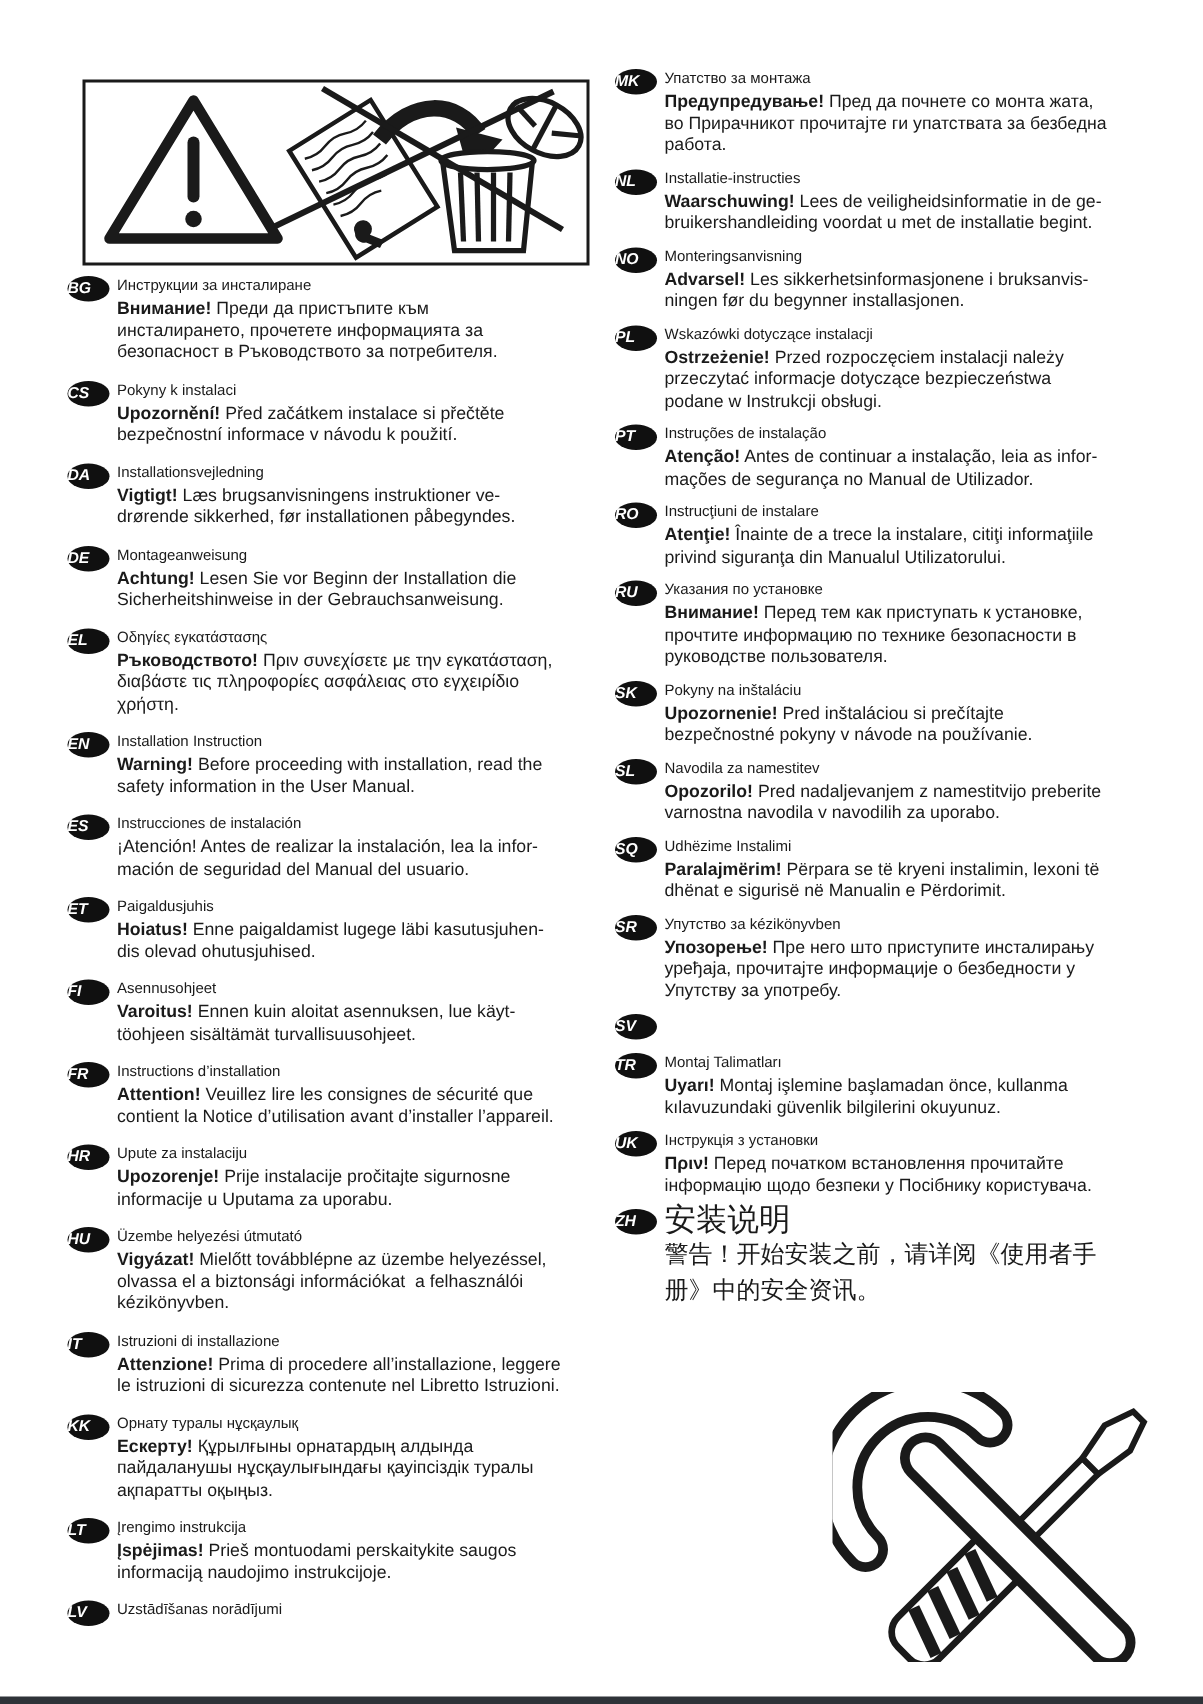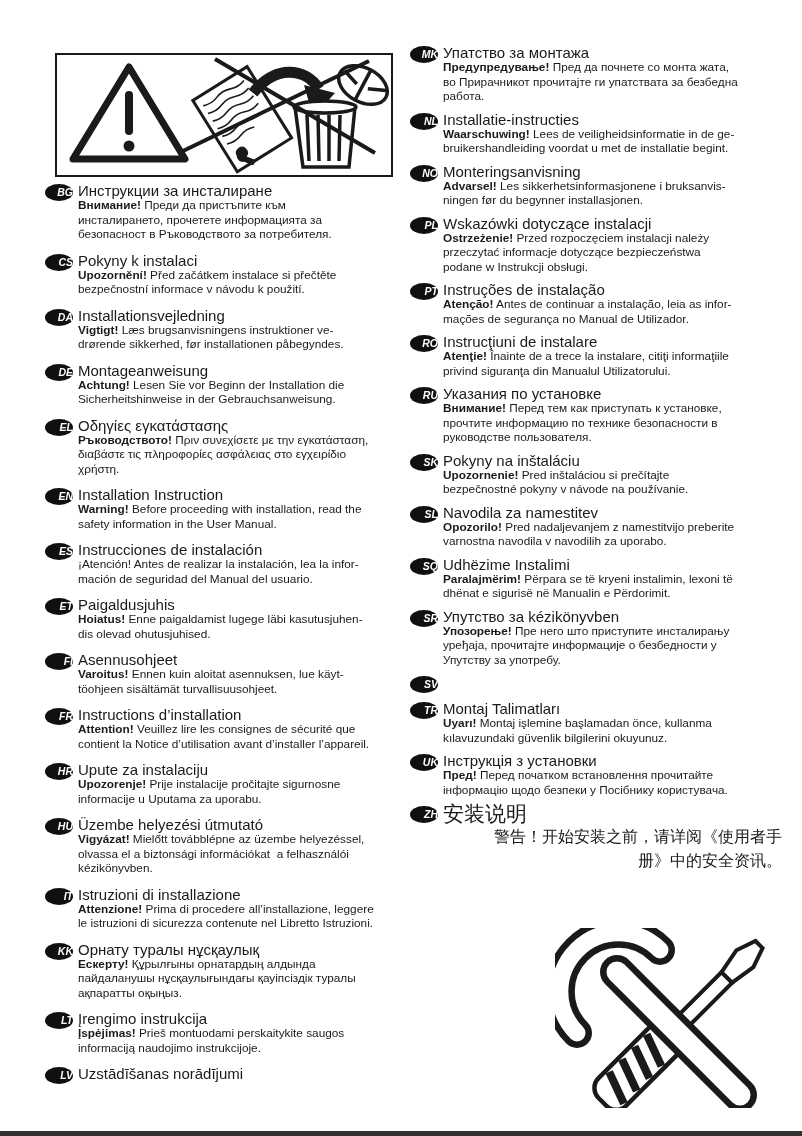--- a/index.html
+++ b/index.html
@@ -15,28 +15,28 @@
   
   .col{position:absolute;display:flex;flex-direction:column;}
   #left-col{left:45px;top:183px;width:352px;}
   #right-col{left:410px;top:45px;width:372px;}
   .section{display:flex;align-items:flex-start;margin-bottom:11px;}
   #right-col .section{margin-bottom:8px;}
   .badge{
     flex:0 0 auto;width:28px;height:17px;margin-top:1px;margin-right:5px;
     background:#101010;border-radius:50%;
     color:#fff;font-weight:bold;font-style:italic;font-size:10.5px;line-height:17px;
-    text-align:right;letter-spacing:0px;
+    text-align:left;letter-spacing:0px;
   }
   .txt{flex:1 1 auto;min-width:0;}
-  .title{font-size:15px;line-height:15px;white-space:pre;}
+  .title{font-size:10px;line-height:15px;white-space:pre;}
   .body{font-size:11.8px;line-height:14.5px;white-space:pre-wrap;}
   .body b{font-weight:bold;}
   .section.zh .title{font-size:21px;line-height:22px;margin-top:-2px;}
-  .section.zh .body{font-size:16px;line-height:24px;text-align:right;}
+  .section.zh .body{font-size:16px;line-height:24px;}
   
   #rtl-row{display:flex;align-items:center;margin-top:22px;}
   #rtl-row .badge{margin-right:7px;}
   #rtl-arrow{display:flex;align-items:center;flex:0 0 auto;margin-left:4px;}
   #rtl-arrow .shaft{width:178px;height:2px;background:#1a1a1a;}
   #rtl-arrow .head{width:0;height:0;border-left:14px solid #1a1a1a;border-top:5px solid transparent;border-bottom:5px solid transparent;}
   
   #tools{position:absolute;left:555px;top:928px;width:240px;height:180px;}
   
   #footer-bar{position:absolute;left:0;bottom:0;width:802px;height:5px;background:#2e3338;}
@@ -332,21 +332,21 @@
         <div class="txt">
           <div class="title">Montaj Talimatları</div>
           <div class="body"><b>Uyarı!</b> Montaj işlemine başlamadan önce, kullanma
 kılavuzundaki güvenlik bilgilerini okuyunuz.</div>
         </div>
       </div>
       <div class="section">
         <span class="badge">UK</span>
         <div class="txt">
           <div class="title">Інструкція з установки</div>
-          <div class="body"><b>Пред!</b> Перед початком встановлення прочитайте
+          <div class="body"><b>Πριν!</b> Перед початком встановлення прочитайте
 інформацію щодо безпеки у Посібнику користувача.</div>
         </div>
       </div>
       <div class="section zh">
         <span class="badge">ZH</span>
         <div class="txt">
           <div class="title">安装说明</div>
           <div class="body">警告！开始安装之前，请详阅《使用者手
 册》中的安全资讯。</div>
         </div>

